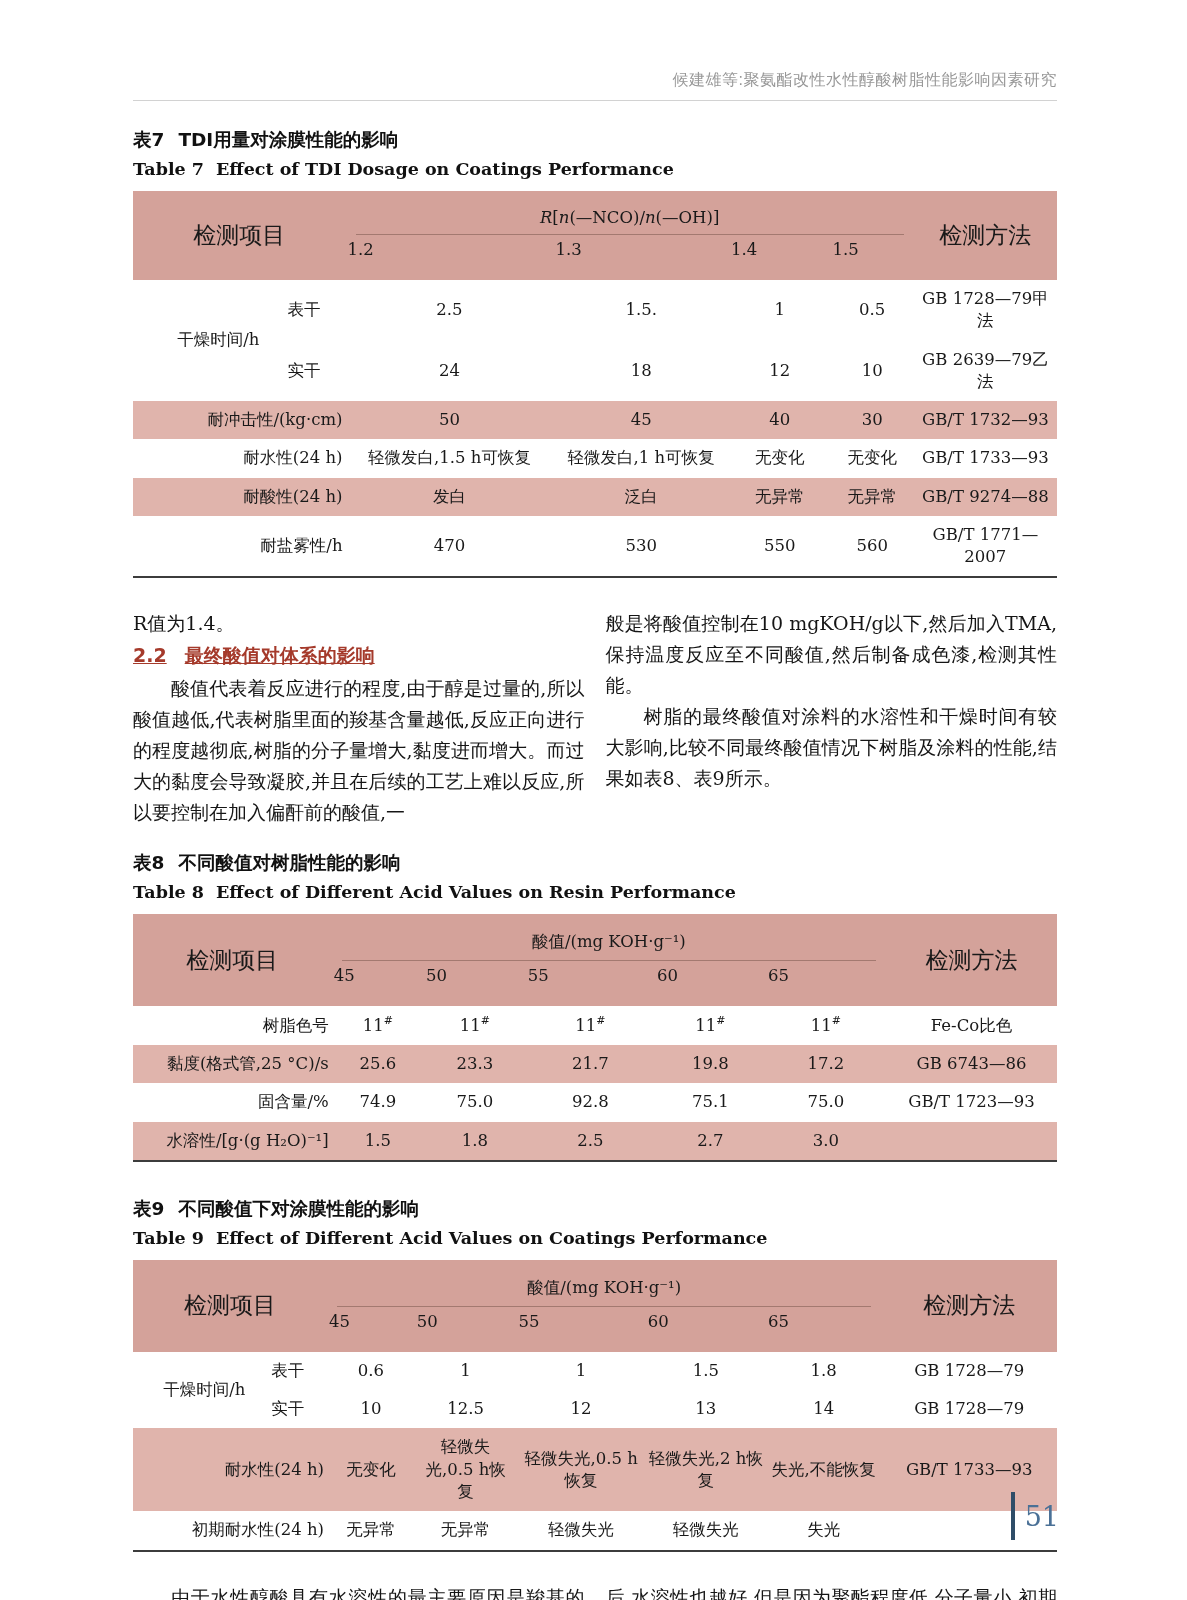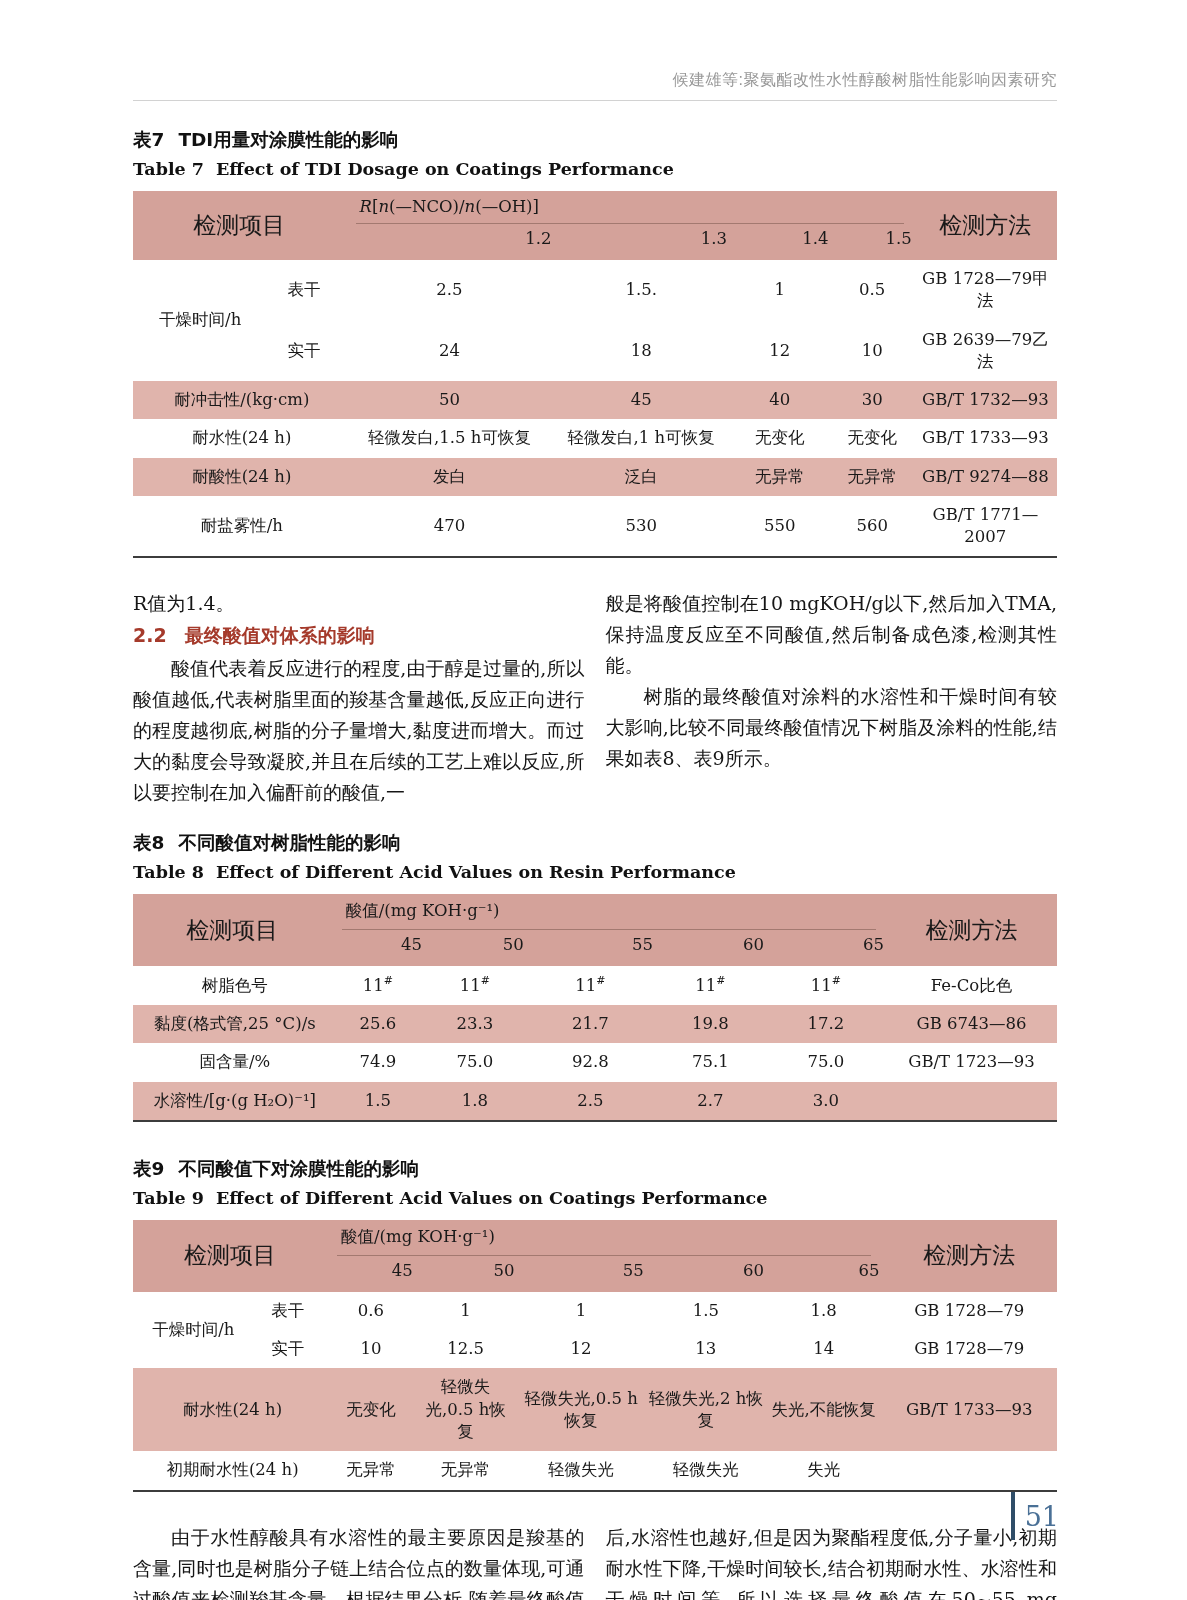--- a/index.html
+++ b/index.html
@@ -16,35 +16,35 @@
   .caption .zh .cap-label{margin-right:14px;}
   .caption .en{font-weight:bold;font-size:17.5px;color:#111;margin-top:7px;}
   .caption .en .cap-label{margin-right:12px;}
 
   
   table.data{width:100%;border-collapse:collapse;table-layout:fixed;margin-top:12px;
     font-size:16.5px;color:#191919;border-bottom:2px solid #3c3c3c;}
   table.data thead{background:#d4a29a;}
   table.data th{font-weight:normal;padding:0;}
   table.data th.item,table.data th.method{font-size:23px;vertical-align:middle;padding:8px 2px;}
-  table.data .span-title{padding:6px 4px 7px 4px;margin:0 10px;border-bottom:1px solid #a37970;text-align:left;}
-  table.data th.val{padding:5px 2px 12px 2px;text-align:right;}
+  table.data .span-title{padding:17px 4px 7px 4px;margin:0 10px;border-bottom:1px solid #a37970;text-align:center;}
+  table.data th.val{padding:5px 2px 21px 2px;text-align:left;}
   table.data td{padding:8px 3px;text-align:center;vertical-align:middle;line-height:1.35;}
-  table.data td.label{text-align:center;padding-left:8px;}
+  table.data td.label{text-align:right;padding-left:8px;}
   table.data tr.striped{background:#e0b4ac;}
   table.data sup{font-size:11px;}
   table.data i{font-style:italic;}
 
   
   .two-col{display:flex;gap:21px;}
   .col{flex:1 1 0;min-width:0;}
   .col p{margin:0;font-size:19px;line-height:31px;text-align:justify;color:#151515;}
   .col p.indent{text-indent:2em;}
   .sec-heading{display:flex;align-items:baseline;margin:4px 0 4px 0;
-    font-family:"DejaVu Sans","Liberation Sans",sans-serif;font-weight:bold;font-size:19px;color:#a53a2b;}
+    font-family:"DejaVu Sans","Liberation Sans",sans-serif;font-weight:bold;font-size:19px;color:#a53a2b;text-decoration:underline;}
   .sec-heading .num{margin-right:18px;}
 
   .mt26{margin-top:26px;}
   .mt22{margin-top:22px;}
   .mt30{margin-top:30px;}
 
   
   .footer{position:absolute;top:1492px;right:128px;display:flex;align-items:center;
     font-family:"Liberation Sans","DejaVu Sans",sans-serif;}
   .footer .labels{text-align:right;margin-right:10px;}

